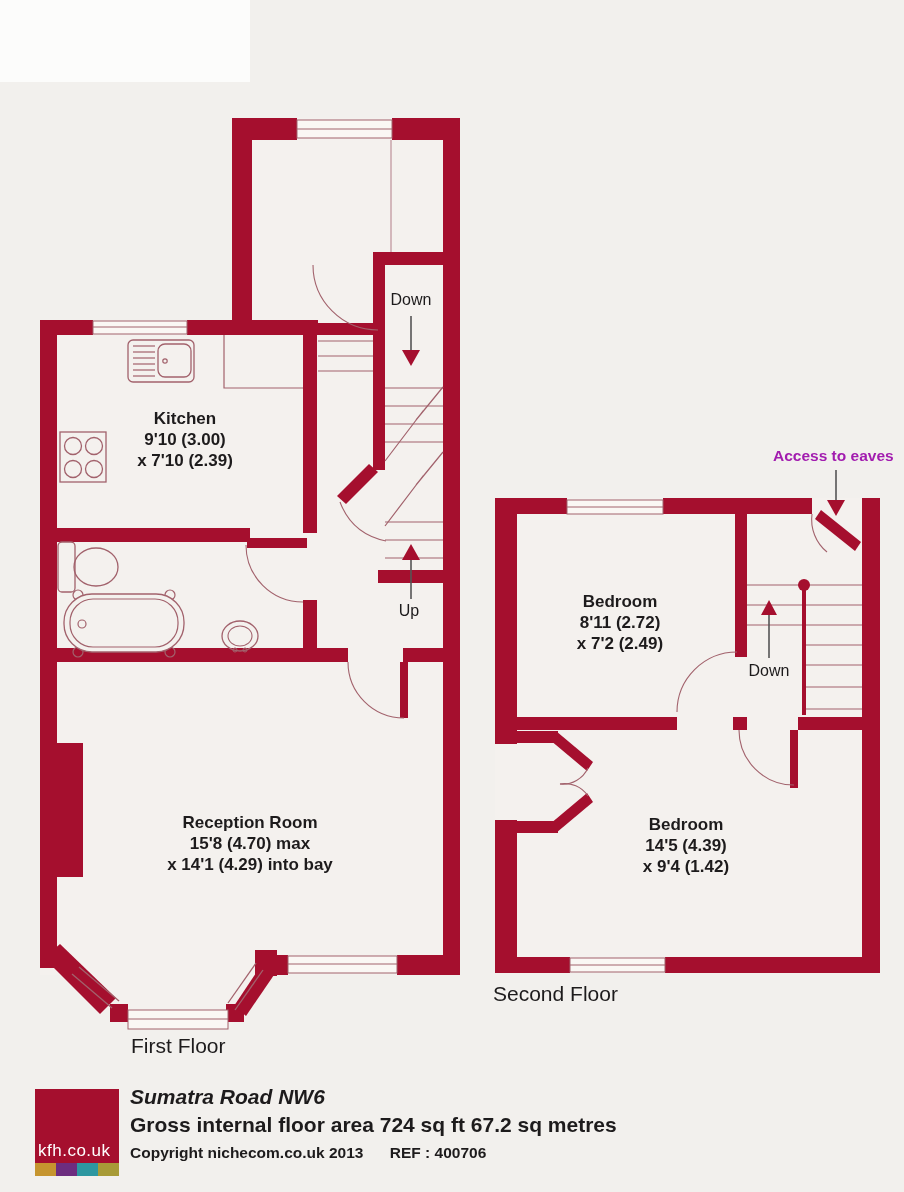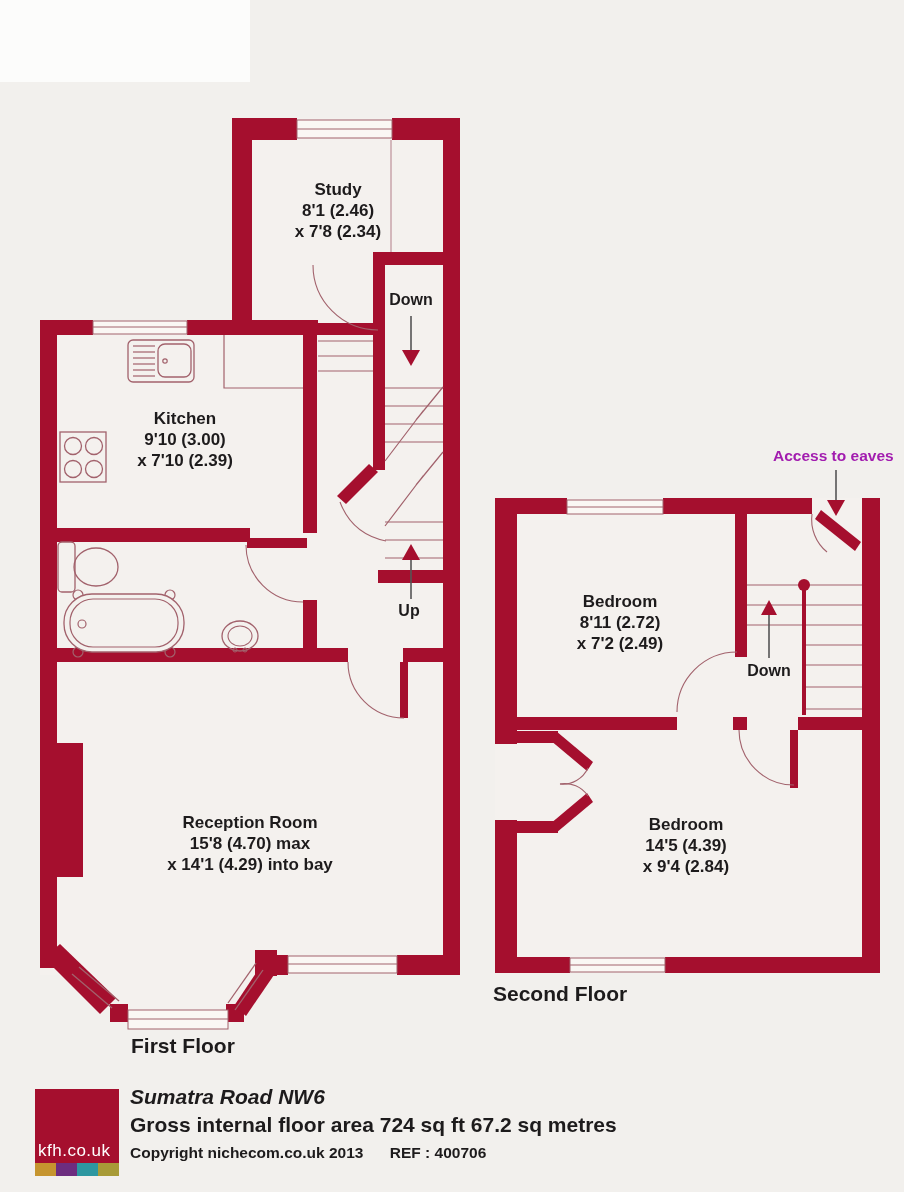--- a/index.html
+++ b/index.html
@@ -11,25 +11,25 @@
     overflow:hidden;
   }
   .page{position:absolute;inset:0;}
   .white-patch{position:absolute;left:0;top:0;width:250px;height:82px;background:#fcfcfb;}
   svg{position:absolute;left:0;top:0;}
   .room-label{
     position:absolute;font-weight:bold;font-size:17px;line-height:21px;
     text-align:center;color:#1d1b1c;white-space:nowrap;
   }
   .dir-label{
-    position:absolute;font-weight:bold;font-size:16px;line-height:18px;
+    position:absolute;font-weight:normal;font-size:16px;line-height:18px;
     text-align:center;color:#1d1b1c;white-space:nowrap;
   }
   .floor-label{
-    position:absolute;font-weight:bold;font-size:21px;color:#1d1b1c;white-space:nowrap;
+    position:absolute;font-weight:normal;font-size:21px;color:#1d1b1c;white-space:nowrap;
   }
   .annot-label{
     position:absolute;font-weight:bold;font-size:15.5px;color:#a21caf;
     text-align:center;white-space:nowrap;
   }
   .footer{position:absolute;left:0;top:1082px;width:904px;height:110px;}
   .logo{position:absolute;left:35px;top:7px;width:84px;height:87px;padding-left:36px;}
   .logo-square{
     position:absolute;left:0;top:0;width:84px;height:74px;background:#a50f2e;
   }
@@ -247,25 +247,20 @@
         <line x1="769" y1="615" x2="769" y2="658" stroke="#555555" stroke-width="1.6"></line>
       </g>
 
       <g>
         <line x1="836" y1="470" x2="836" y2="500" stroke="#555555" stroke-width="1.6"></line>
         <polygon points="827,500 845,500 836,516" fill="#a50f2e"></polygon>
       </g>
     </g>
   </svg>
 
-  <div class="room-label" style="left:248px;top:179px;width:180px">
-    <div>Study</div>
-    <div>8'1 (2.46)</div>
-    <div>x 7'8 (2.34)</div>
-  </div>
 
   <div class="room-label" style="left:95px;top:408px;width:180px">
     <div>Kitchen</div>
     <div>9'10 (3.00)</div>
     <div>x 7'10 (2.39)</div>
   </div>
 
   <div class="room-label" style="left:150px;top:812px;width:200px">
     <div>Reception Room</div>
     <div>15'8 (4.70) max</div>
@@ -281,21 +276,21 @@
 
   <div class="room-label" style="left:530px;top:591px;width:180px">
     <div>Bedroom</div>
     <div>8'11 (2.72)</div>
     <div>x 7'2 (2.49)</div>
   </div>
 
   <div class="room-label" style="left:596px;top:814px;width:180px">
     <div>Bedroom</div>
     <div>14'5 (4.39)</div>
-    <div>x 9'4 (2.84)</div>
+    <div>x 9'4 (1.42)</div>
   </div>
 
   <div class="dir-label" style="left:734px;top:662px;width:70px">
     <span>Down</span>
   </div>
 
   <div class="annot-label" style="left:773px;top:447px;width:120px">
     <span>Access to eaves</span>
   </div>
 

